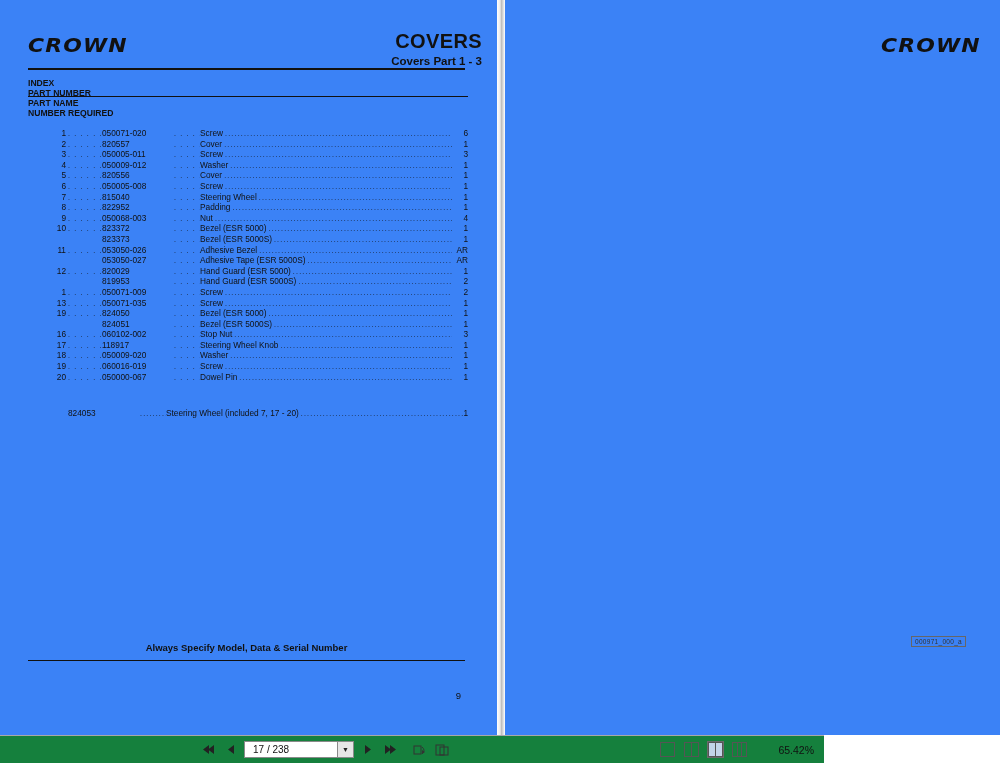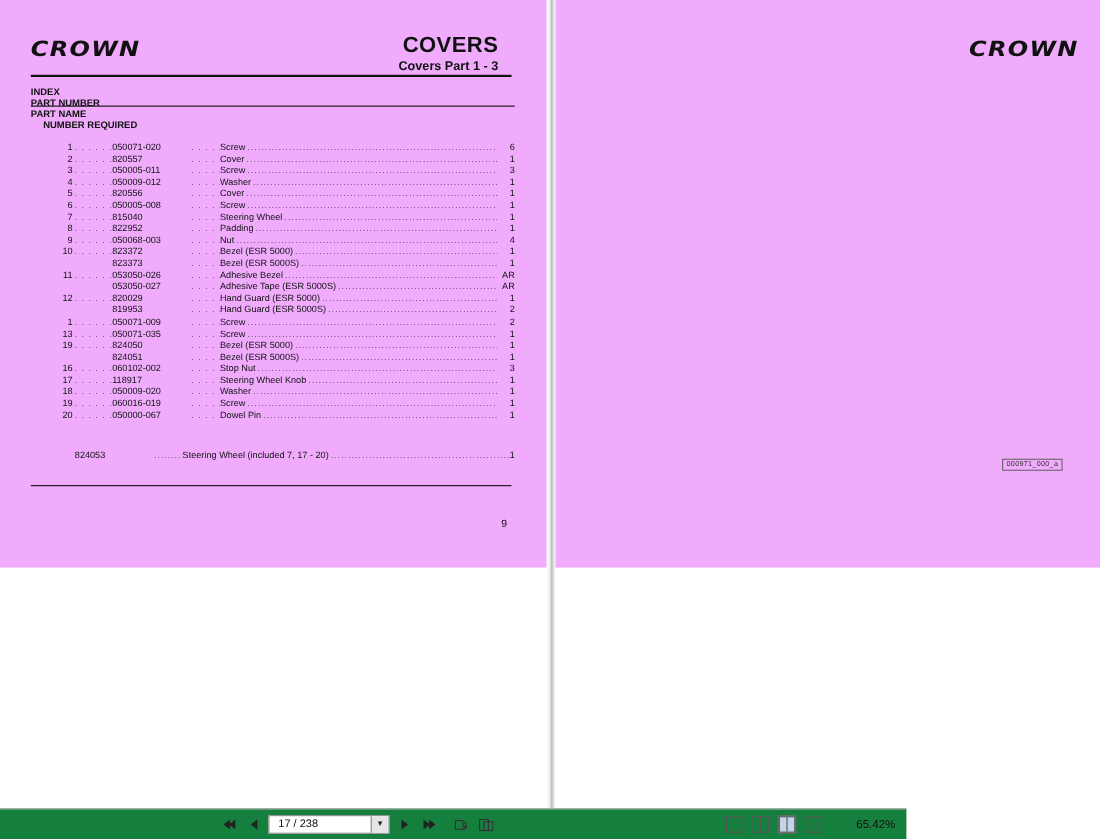--- a/index.html
+++ b/index.html
@@ -8,48 +8,48 @@
     width:1000px; height:763px;
     background:#ffffff;
     font-family:"Liberation Sans", sans-serif;
     overflow:hidden;
     position:relative;
   }
   .viewer { position:absolute; left:0; top:0; width:1000px; height:735px; background:#fff; }
   .gutter { position:absolute; left:497px; top:0; width:8px; height:735px;
             background:linear-gradient(to right,#ffffff 0%,#e9e9e9 40%,#bdbdbd 55%,#ffffff 100%); }
 
-  .page { position:absolute; top:0; height:516px; background:#f0abfc; }
+  .page { position:absolute; top:0; height:735px; background:#3b82f6; }
   .page-left { left:0; width:497px; }
   .page-right { left:505px; width:495px; }
   .logo {
     font-family:"DejaVu Sans", sans-serif;
     font-weight:bold; font-size:19px; letter-spacing:1px; color:#111;
     font-style:italic;
     transform:scaleX(1.15); transform-origin:left center;
   }
   .title-main { font-size:20px; font-weight:bold; color:#111; letter-spacing:.4px; }
   .title-sub  { font-size:11.5px; font-weight:bold; color:#111; margin-top:2px; }
   .rule { position:absolute; height:2px; background:#111; }
 
   
   .lh-logo { position:absolute; left:28px; top:34px; }
-  .lh-titles { position:absolute; right:44px; top:30px; text-align:right; }
+  .lh-titles { position:absolute; right:15px; top:30px; text-align:right; }
   .l-rule1 { left:28px; right:32px; top:68px; }
   .rh-logo { position:absolute; right:32px; top:34px; }
   .r-rule1 { left:544px; right:30px; top:68px; }
 
   
   .tbl { position:absolute; left:28px; top:78px; width:440px;
          font-size:8.3px; color:#111; }
   .tbl .cols { display:flex; font-weight:bold; font-size:8.6px; padding-bottom:4px;flex-direction:column; }
   .c-index { width:46px; }
   .c-pn    { width:96px; }
   .c-name  { flex:1; }
-  .c-req   { width:108px; text-align:center; }
+  .c-req   { width:108px; text-align:left; }
 
   .rows { margin-top:6px; }
   .row { display:flex; align-items:baseline; height:10.6px; line-height:10.6px; white-space:nowrap; }
   .row .idx { width:40px; text-align:right; padding-right:2px; }
   .dots-sm { width:34px; overflow:hidden; color:#111; letter-spacing:1.2px; font-size:7px; }
   .row .pn { width:72px; }
   .dots-md { width:26px; overflow:hidden; color:#111; letter-spacing:1.2px; font-size:7px; }
   .row .nm { }
   .dots-fill { flex:1; overflow:hidden; color:#111; letter-spacing:1.2px; font-size:7px; padding:0 2px; }
   .row .req { width:16px; text-align:right; }
@@ -332,20 +332,21 @@
         </div>
       <div class="extra">
         <div class="pn">824053</div>
         <div class="dots-md">..........</div>
         <div class="nm">Steering Wheel (included 7, 17 - 20)</div>
         <div class="dots-fill">.............................................................................................</div>
         <div class="req">1</div>
       </div>
     </div>
 
+    <div class="foot-note">Always Specify Model, Data &amp; Serial Number</div>
     <div class="foot-rule l-frule"></div>
     <div class="pageno l-pageno">9</div>
   </div>
 
   <div class="gutter"></div>
 
   <div class="page page-right">
 
     <div class="rh-logo logo">CROWN</div>
     <div class="rule r-rule1"></div>

